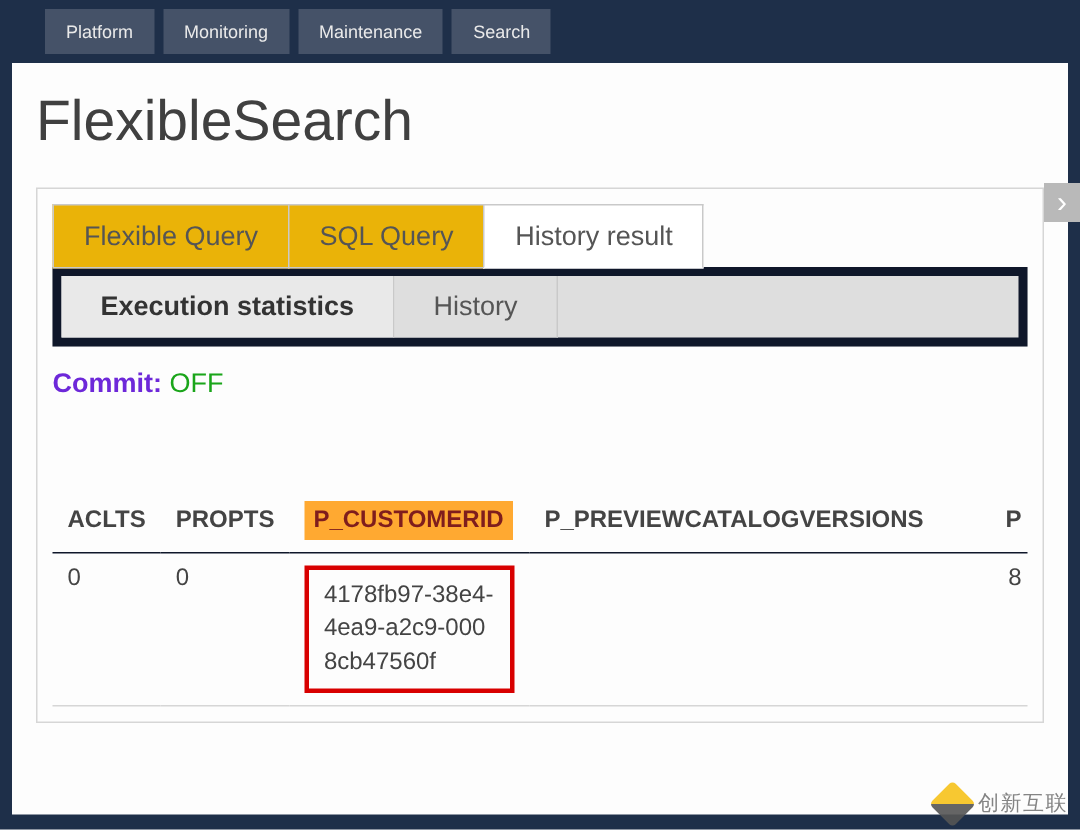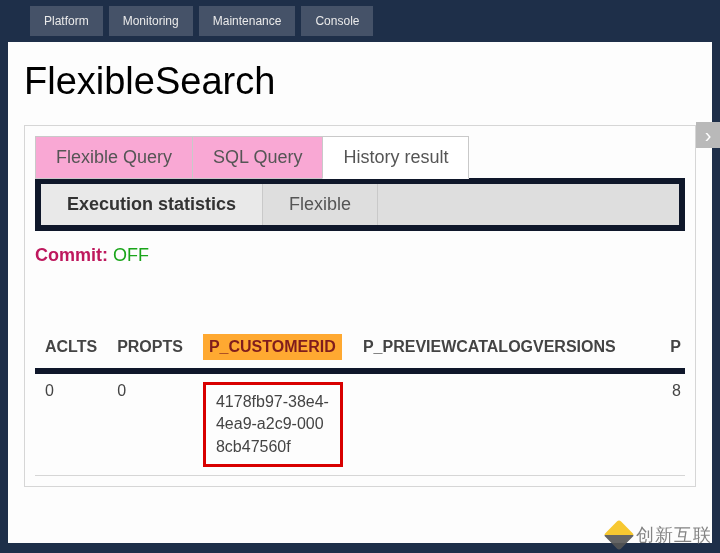--- a/index.html
+++ b/index.html
@@ -27,40 +27,40 @@
     .content-wrap {
       background: #fdfdfd;
       margin: 0 8px 0 8px;
       height: calc(100% - 52px);
       padding: 18px 16px 0 16px;
       position: relative;
     }
     .page-title {
       font-size: 38px;
       font-weight: normal;
-      color: #000000;
+      color: #404040;
       margin-bottom: 22px;
     }
     .panel {
       border: 1px solid #d6d6d6;
       background: #fdfdfd;
       padding: 10px 10px;
     }
     .top-tabs {
       display: flex;
       gap: 0;
       margin-bottom: 0;
     }
     .tab {
       border: 1px solid #c9c9c9;
       padding: 10px 20px;
       font-size: 18px;
       color: #555;
       cursor: pointer;
-      background: #f9a8d4;
+      background: #eab308;
       margin-right: -1px;
     }
     .tab.active {
       background: #ffffff;
       border-bottom: 1px solid #fff;
       position: relative;
       z-index: 2;
     }
     .sub-tabs-row {
       display: flex;
@@ -79,34 +79,34 @@
     .sub-tab.active {
       background: #e9e9e9;
       color: #333;
       font-weight: bold;
     }
     .commit-row {
       margin-top: 14px;
       font-size: 18px;
       color: #333;
     }
-    .commit-label { font-weight: bold; color: #be185d; }
+    .commit-label { font-weight: bold; color: #6d28d9; }
     .commit-value { color: #1aa51a; font-weight: normal; }
     .data-table {
       margin-top: 60px;
       border-collapse: collapse;
       font-size: 16px;
       color: #444;
       width: 100%;
       table-layout: auto;
     }
     .data-table th {
       text-align: left;
       font-weight: bold;
-      border-bottom: 6px solid #0f172a;
+      border-bottom: 1px solid #0f172a;
       padding: 8px 10px;
       white-space: nowrap;
     }
     .data-table td {
       border-bottom: 1px solid #d6d6d6;
       padding: 8px 10px;
       vertical-align: top;
       white-space: nowrap;
     }
     .data-table th.col-last, .data-table td.col-last {
@@ -151,49 +151,49 @@
       gap: 6px;
       opacity: 0.9;
       pointer-events: none;
     }
     .wm-icon {
       width: 22px; height: 22px;
       background: linear-gradient(135deg, #f7c31b 50%, #555 50%);
       transform: rotate(45deg);
       border-radius: 3px;
     }
-    .wm-text { font-size: 18px; color: #777; letter-spacing: 1px; }
+    .wm-text { font-size: 14px; color: #777; letter-spacing: 1px; }
   </style>
 </head>
 <body>
 
 <div class="top-nav">
   <div class="top-nav-item">Platform</div>
   <div class="top-nav-item">Monitoring</div>
   <div class="top-nav-item">Maintenance</div>
-  <div class="top-nav-item">Console</div>
+  <div class="top-nav-item">Search</div>
 </div>
 
 <div class="content-wrap">
 
   <div class="arrow-btn">›</div>
 
   <h1 class="page-title">FlexibleSearch</h1>
 
   <div class="panel">
 
     <div class="top-tabs">
       <div class="tab">Flexible Query</div>
       <div class="tab">SQL Query</div>
       <div class="tab active">History result</div>
     </div>
 
     <div class="sub-tabs-row">
       <div class="sub-tab active">Execution statistics</div>
-      <div class="sub-tab">Flexible</div>
+      <div class="sub-tab">History</div>
     </div>
 
     <div class="commit-row">
       <span class="commit-label">Commit:</span>
       <span class="commit-value">OFF</span>
     </div>
 
     <table class="data-table">
       <thead>
         <tr>

